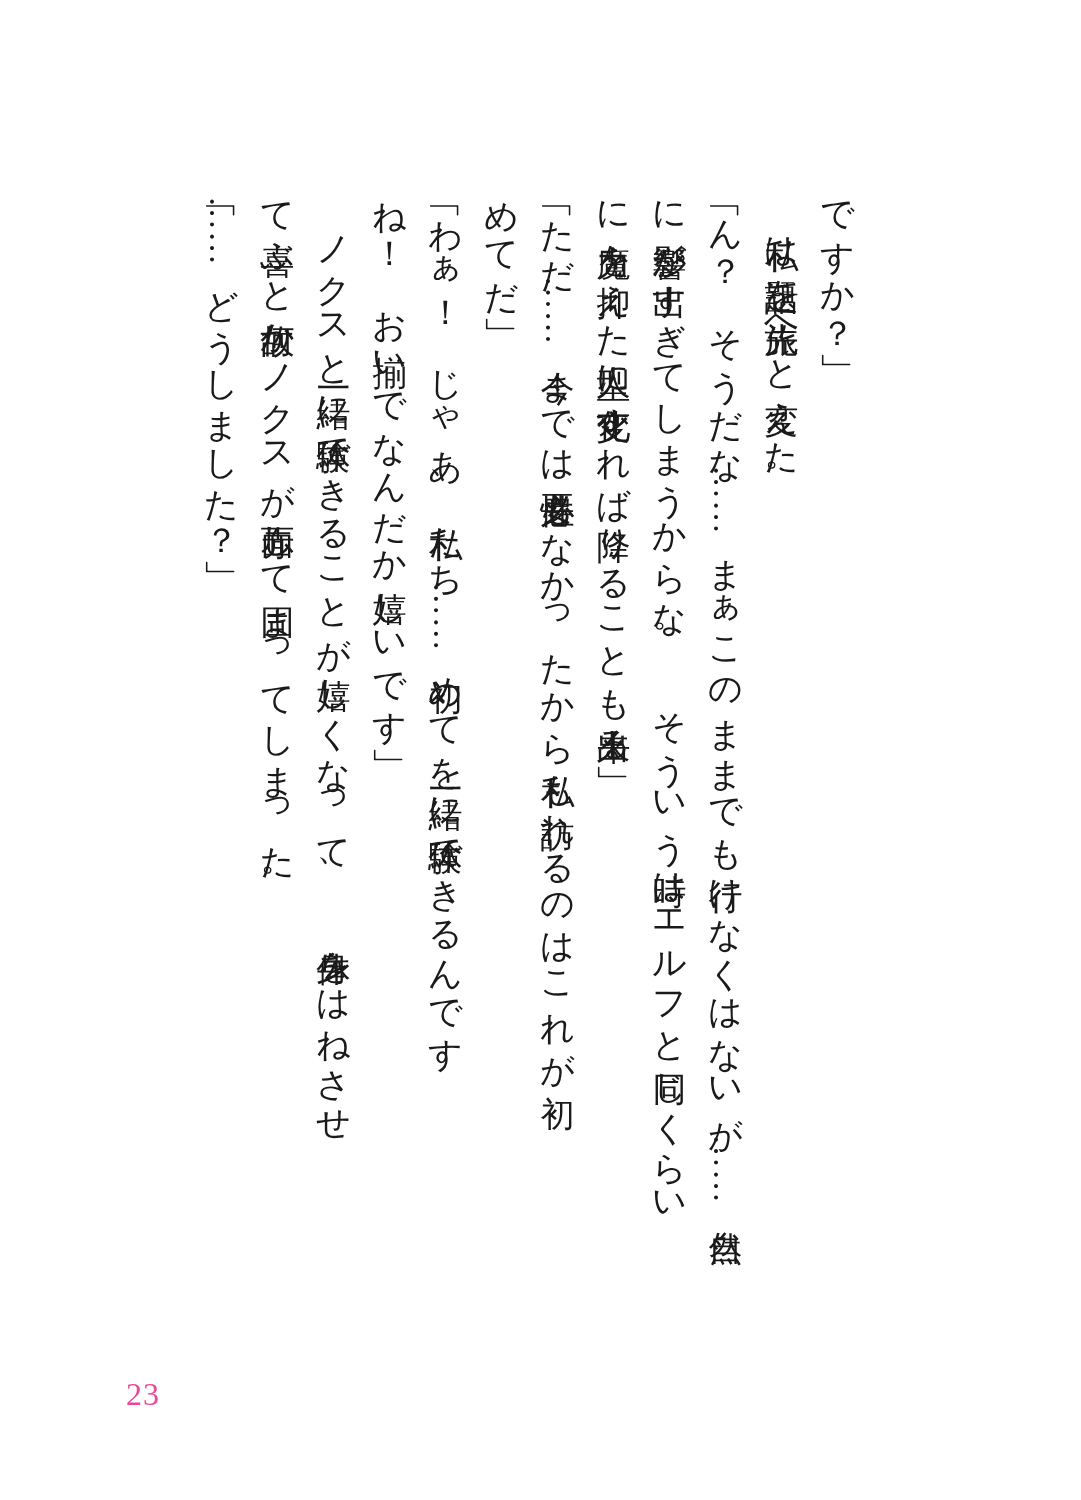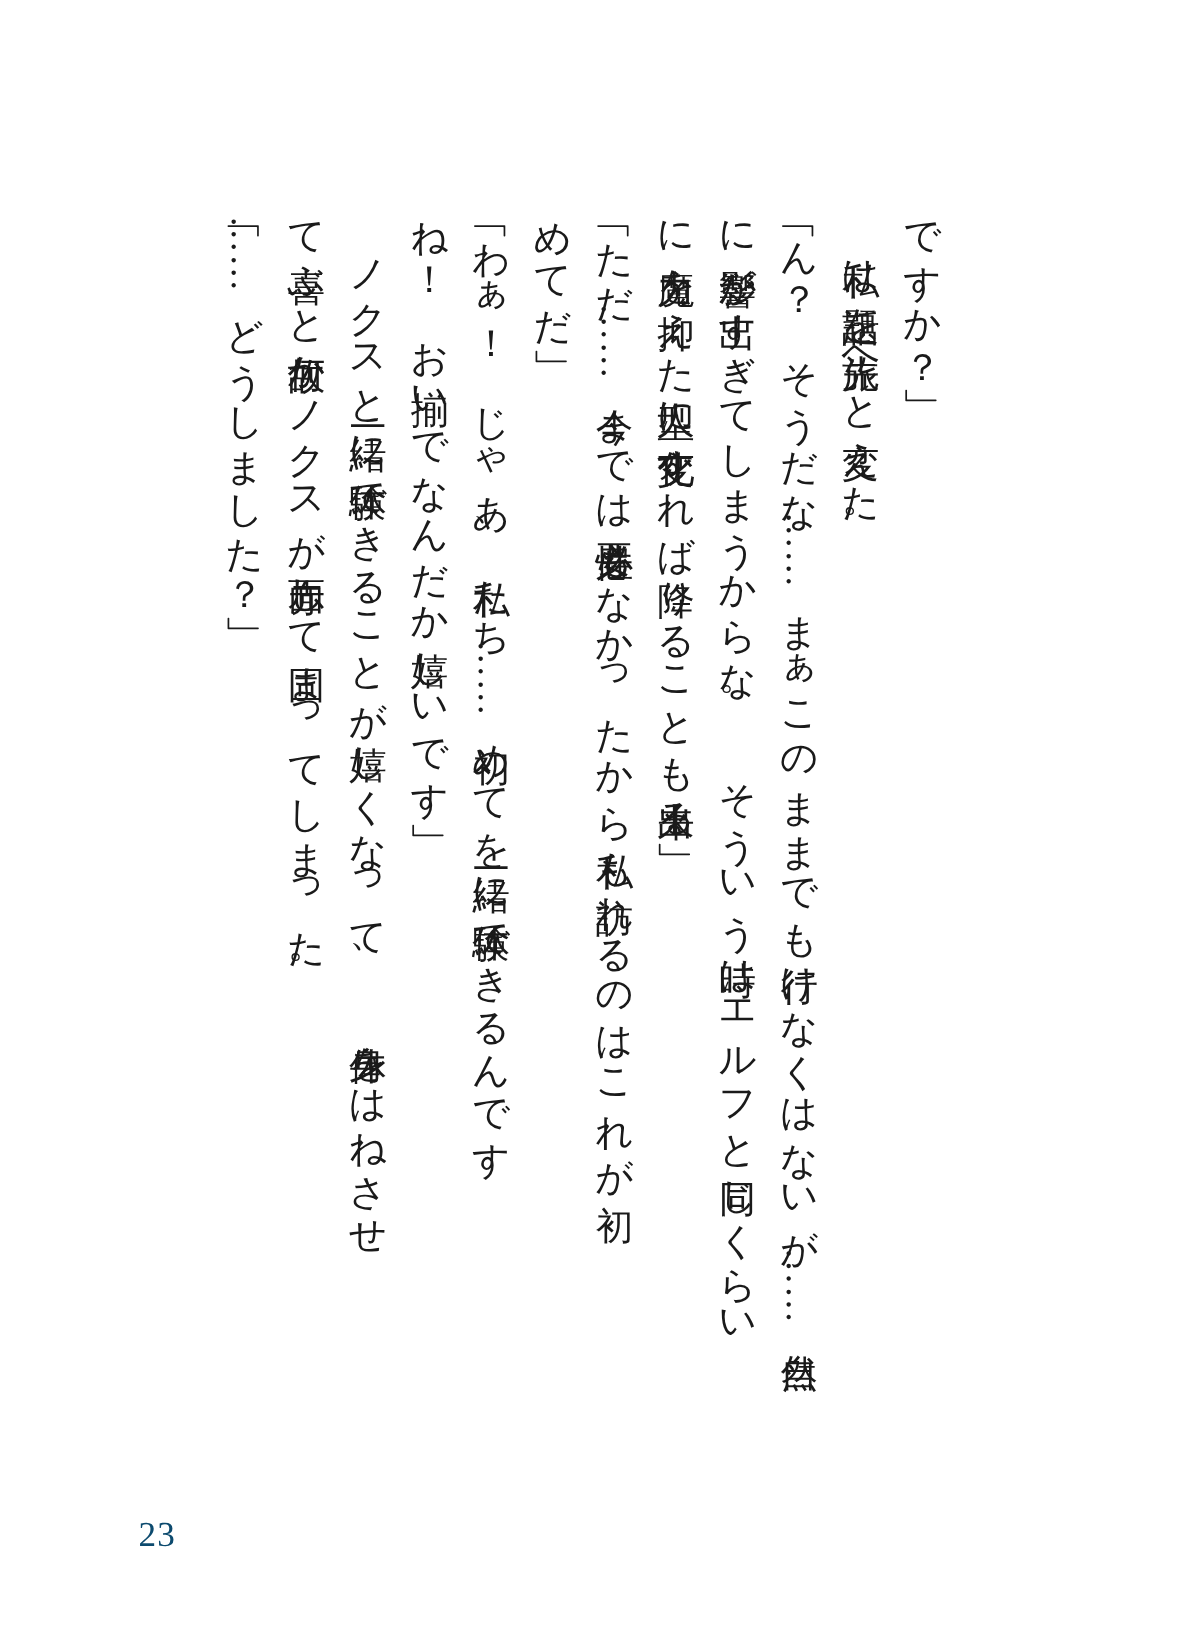--- a/index.html
+++ b/index.html
@@ -60,14 +60,14 @@
       <div class="text-line indent-none">に影響が出すぎてしまうからな。　そういう時はエルフと同じくらい</div>
       <div class="text-line indent-none">に魔力を抑えた人型に変化すれば降りることも出来る」</div>
       <div class="text-line indent-half">「ただ……今までは必要性もなかったから私も訪れるのはこれが初</div>
       <div class="text-line indent-none">めてだ」</div>
       <div class="text-line indent-half">「わぁ！　じゃあ、私たち……初めてを一緒に体験できるんです</div>
       <div class="text-line indent-none">ね！　お揃いでなんだか嬉しいです」</div>
       <div class="text-line indent-full">ノクスと一緒に体験できることが嬉しくなって、　身体をはねさせ</div>
       <div class="text-line indent-none">て喜ぶと何故かノクスが赤面して固まってしまった。</div>
       <div class="text-line indent-half">「……どうしました？」</div>
     </div>
-  <div class="page-number" style="color: #0c4a6e; text-align: center;">23</div>
+  <div class="page-number" style="color: #ec4899; text-align: center;">23</div>
 </div>
 
 </body></html>

